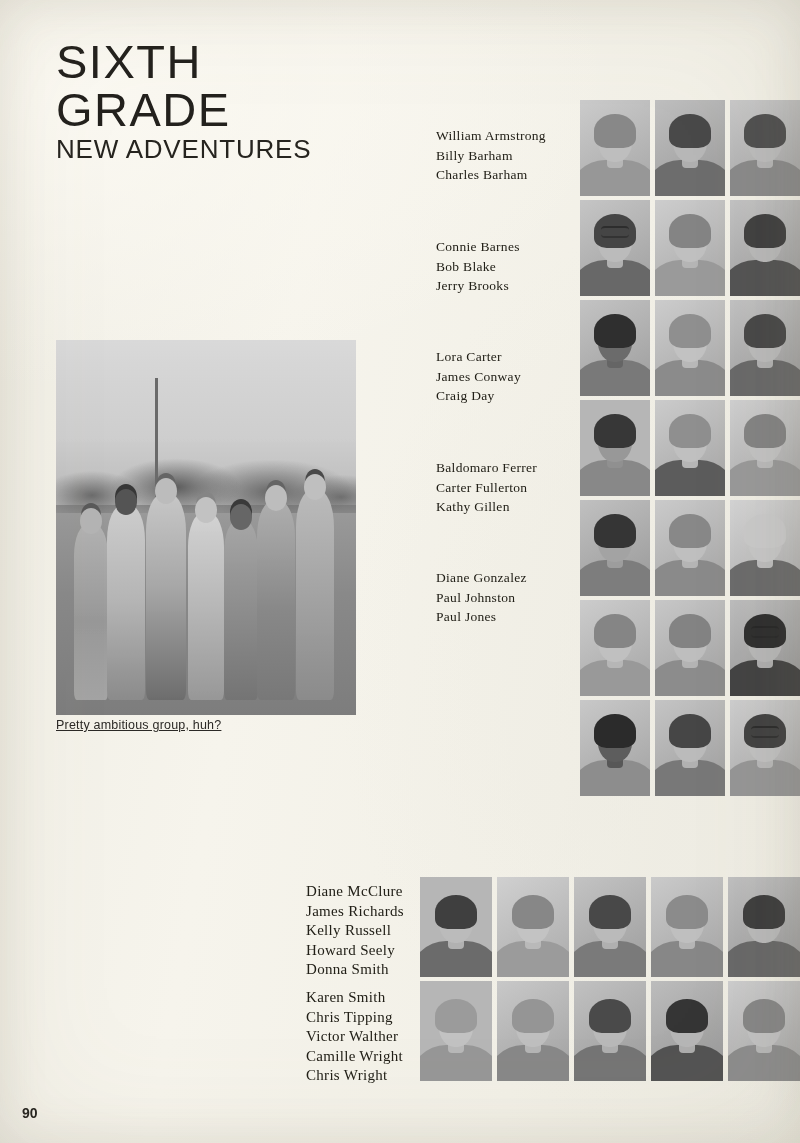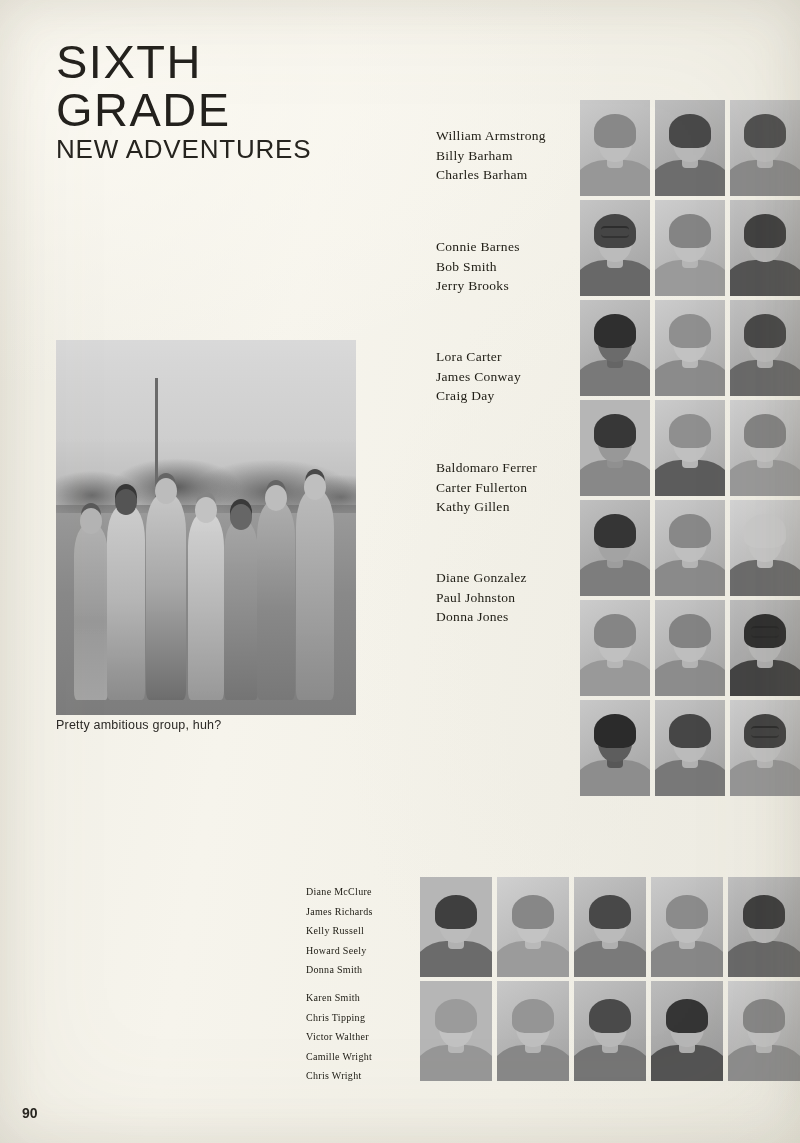--- a/index.html
+++ b/index.html
@@ -99,20 +99,21 @@
     border-radius: 50%;
   }
   .caption {
     position: absolute;
     left: 56px;
     top: 718px;
     font-family: "Liberation Sans", sans-serif;
     font-size: 12.5px;
     color: #2b2926;
     letter-spacing: 0.2px;
+    text-decoration: underline;
   }
 
   
   .grid-right {
     position: absolute;
     left: 580px;
     top: 100px;
     width: 220px;
   }
   .prow {
@@ -189,21 +190,21 @@
     line-height: 19.5px;
     color: #222018;
     letter-spacing: 0.3px;
     white-space: nowrap;
   }
 
   
   .names-bottom {
     position: absolute;
     font-family: "Liberation Serif", serif;
-    font-size: 10px;
+    font-size: 15px;
     line-height: 19.5px;
     color: #222018;
     letter-spacing: 0.3px;
     white-space: nowrap;
   }
 
   
   .grid-bottom {
     position: absolute;
     left: 420px;
@@ -270,37 +271,37 @@
 
   <div class="caption">Pretty ambitious group, huh?</div>
 
   <div class="names" style="left:436px; top:126px;">
     <div>William Armstrong</div>
     <div>Billy Barham</div>
     <div>Charles Barham</div>
   </div>
   <div class="names" style="left:436px; top:237px;">
     <div>Connie Barnes</div>
-    <div>Bob Smith</div>
+    <div>Bob Blake</div>
     <div>Jerry Brooks</div>
   </div>
   <div class="names" style="left:436px; top:347px;">
     <div>Lora Carter</div>
     <div>James Conway</div>
     <div>Craig Day</div>
   </div>
   <div class="names" style="left:436px; top:458px;">
     <div>Baldomaro Ferrer</div>
     <div>Carter Fullerton</div>
     <div>Kathy Gillen</div>
   </div>
   <div class="names" style="left:436px; top:568px;">
     <div>Diane Gonzalez</div>
     <div>Paul Johnston</div>
-    <div>Donna Jones</div>
+    <div>Paul Jones</div>
   </div>
 
   <div class="names-bottom" style="left:306px; top:882px;">
     <div>Diane McClure</div>
     <div>James Richards</div>
     <div>Kelly Russell</div>
     <div>Howard Seely</div>
     <div>Donna Smith</div>
   </div>
   <div class="names-bottom" style="left:306px; top:988px;">

